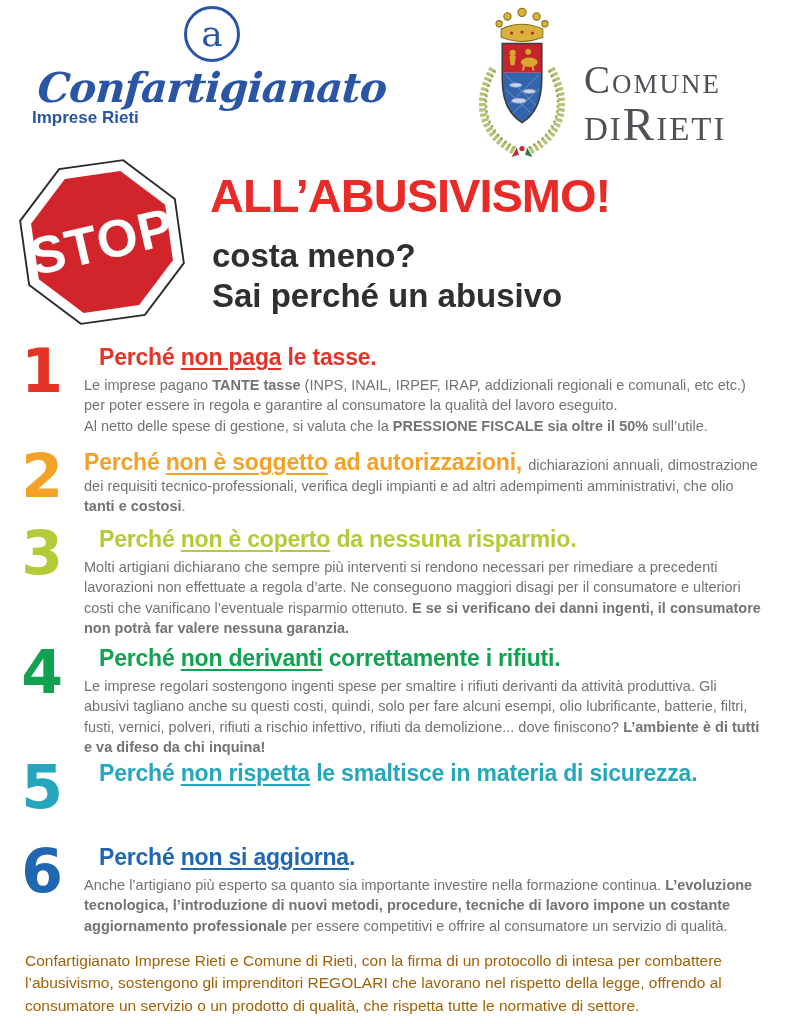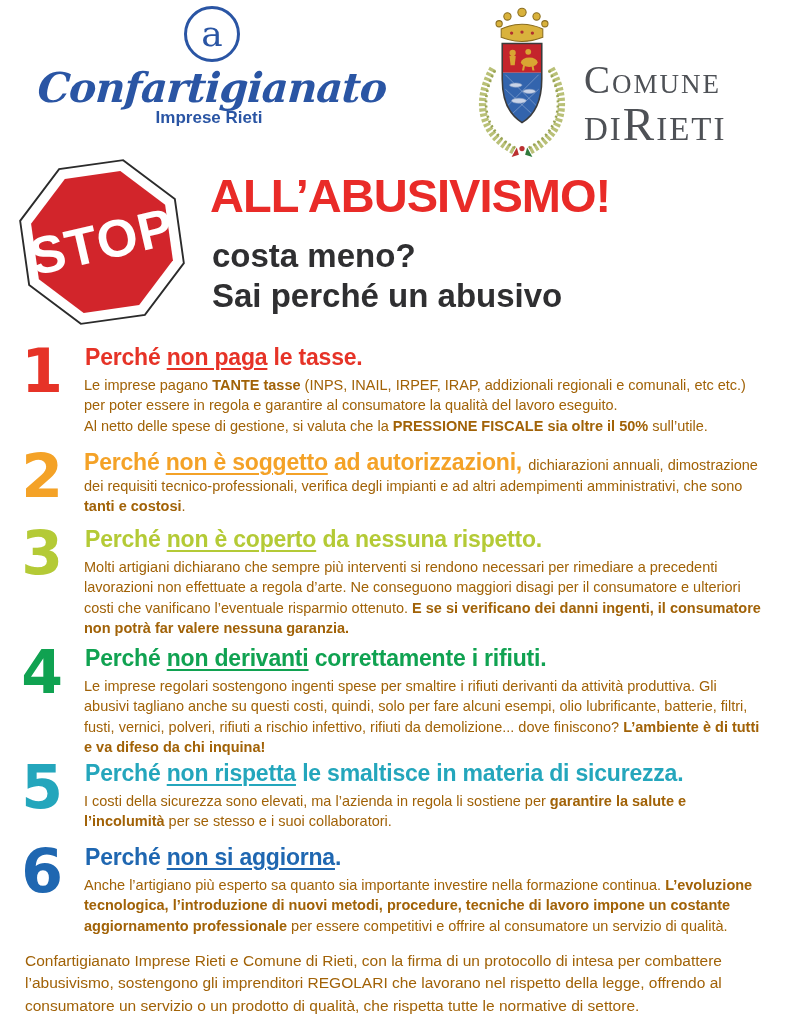--- a/index.html
+++ b/index.html
@@ -11,21 +11,21 @@
   .conf-logo{position:absolute;left:32px;top:6px;width:360px;color:var(--c,#2a55a4);}
   .conf-mark{
     width:50px;height:50px;margin:0 auto;border:3px solid var(--c,#2a55a4);border-radius:50%;
     display:flex;align-items:center;justify-content:center;
     font-family:"DejaVu Serif",serif;font-size:36px;line-height:1;font-weight:400;
   }
   .conf-word{
     margin-top:2px;font-family:"DejaVu Serif",serif;font-style:italic;font-weight:700;
     font-size:41px;letter-spacing:-1px;transform:skewX(-4deg);white-space:nowrap;text-align:center;
   }
-  .conf-sub{margin-top:-4px;text-align:center;padding-right:6px;font-weight:700;font-size:17px;}
+  .conf-sub{margin-top:-4px;text-align:left;padding-right:6px;font-weight:700;font-size:17px;}
   
   .comune{position:absolute;left:468px;top:4px;display:flex;align-items:center;color:var(--c,#4e5156);}
   .crest{width:108px;height:156px;flex:0 0 108px;}
   .comune-name{margin-top:44px;margin-left:8px;font-family:"Liberation Serif",serif;
     font-variant:small-caps;letter-spacing:2px;line-height:1.0;}
   .comune-line1{font-size:39px;}
   .comune-line2{font-size:47px;margin-top:2px;}
   
   .stop-svg{position:absolute;left:8px;top:148px;width:188px;height:188px;}
   .stop-outer{fill:#ffffff;stroke:#2b2b2b;stroke-width:2;}
@@ -39,22 +39,22 @@
     position:absolute;left:212px;top:236px;margin:0;
     font-size:33px;font-weight:700;line-height:1.22;color:var(--c,#2f2f31);
   }
   
   .reason{position:absolute;left:0;right:0;display:flex;align-items:flex-start;}
   .r-num{
     flex:0 0 84px;width:84px;text-align:center;margin-top:-4px;
     font-family:"DejaVu Sans",sans-serif;font-weight:700;font-size:60px;line-height:1;color:var(--c,#333);
   }
   .r-content{flex:1;padding-right:24px;}
-  .r-heading{font-size:23px;font-weight:700;color:var(--c,#333);line-height:1.12;letter-spacing:-0.2px;margin:0 0 4px 1px;}
-  .r-body{font-size:14.5px;line-height:1.42;color:#a16207;margin:0;white-space:pre-line;}
+  .r-heading{font-size:23px;font-weight:700;color:var(--c,#333);line-height:1.12;letter-spacing:-0.2px;margin:0 0 4px 15px;}
+  .r-body{font-size:14.5px;line-height:1.42;color:#737373;margin:0;white-space:pre-line;}
   .seg-b{font-weight:700;}
   .seg-u{text-decoration:underline;text-decoration-thickness:2px;text-underline-offset:3px;}
   .merged .r-heading{display:inline;margin:0;text-align:right;}
   .merged .r-body{display:inline;}
   .r1{top:345px;} .r2{top:450px;} .r3{top:527px;} .r4{top:646px;} .r5{top:761px;} .r6{top:845px;}
   
   .footer{
     position:absolute;left:25px;right:22px;top:950px;margin:0;
     font-size:15.5px;line-height:1.45;color:#a16207;
   }
@@ -149,45 +149,44 @@
     <div class="r-content">
       <div class="r-heading"><span>Perché </span><span class="seg-u">non paga</span><span> le tasse.</span></div>
       <p class="r-body"><span>Le imprese pagano </span><span class="seg-b">TANTE tasse</span><span> (INPS, INAIL, IRPEF, IRAP, addizionali regionali e comunali, etc etc.) per poter essere in regola e garantire al consumatore la qualità del lavoro eseguito.
 Al netto delle spese di gestione, si valuta che la </span><span class="seg-b">PRESSIONE FISCALE sia oltre il 50%</span><span> sull’utile.</span></p>
     </div>
   </div>
 
   <div class="reason r2" style="--c: #f4a227;">
     <div class="r-num">2</div>
     <div class="r-content merged">
-      <span class="r-heading"><span>Perché </span><span class="seg-u">non è soggetto</span><span> ad autorizzazioni, </span></span><span class="r-body"><span>dichiarazioni annuali, dimostrazione dei requisiti tecnico-professionali, verifica degli impianti e ad altri adempimenti amministrativi, che sono </span><span class="seg-b">tanti e costosi</span><span>.</span></span>
+      <span class="r-heading"><span>Perché </span><span class="seg-u">non è soggetto</span><span> ad autorizzazioni, </span></span><span class="r-body"><span>dichiarazioni annuali, dimostrazione dei requisiti tecnico-professionali, verifica degli impianti e ad altri adempimenti amministrativi, che olio </span><span class="seg-b">tanti e costosi</span><span>.</span></span>
     </div>
   </div>
 
   <div class="reason r3" style="--c: #b4ca36;">
     <div class="r-num">3</div>
     <div class="r-content">
-      <div class="r-heading"><span>Perché </span><span class="seg-u">non è coperto</span><span> da nessuna rispetto.</span></div>
+      <div class="r-heading"><span>Perché </span><span class="seg-u">non è coperto</span><span> da nessuna risparmio.</span></div>
       <p class="r-body"><span>Molti artigiani dichiarano che sempre più interventi si rendono necessari per rimediare a precedenti lavorazioni non effettuate a regola d’arte. Ne conseguono maggiori disagi per il consumatore e ulteriori costi che vanificano l’eventuale risparmio ottenuto. </span><span class="seg-b">E se si verificano dei danni ingenti, il consumatore non potrà far valere nessuna garanzia.</span></p>
     </div>
   </div>
 
   <div class="reason r4" style="--c: #10a251;">
     <div class="r-num">4</div>
     <div class="r-content">
       <div class="r-heading"><span>Perché </span><span class="seg-u">non derivanti</span><span> correttamente i rifiuti.</span></div>
       <p class="r-body"><span>Le imprese regolari sostengono ingenti spese per smaltire i rifiuti derivanti da attività produttiva. Gli abusivi tagliano anche su questi costi, quindi, solo per fare alcuni esempi, olio lubrificante, batterie, filtri, fusti, vernici, polveri, rifiuti a rischio infettivo, rifiuti da demolizione... dove finiscono? </span><span class="seg-b">L’ambiente è di tutti e va difeso da chi inquina!</span></p>
     </div>
   </div>
 
   <div class="reason r5" style="--c: #24a6bc;">
     <div class="r-num">5</div>
     <div class="r-content">
       <div class="r-heading"><span>Perché </span><span class="seg-u">non rispetta</span><span> le smaltisce in materia di sicurezza.</span></div>
-      <p class="r-body"><span>I costi della sicurezza sono elevati, ma l’azienda in regola li sostiene per </span><span class="seg-b">garantire la salute e l’incolumità</span><span> per se stesso e i suoi collaboratori.</span></p>
     </div>
   </div>
 
   <div class="reason r6" style="--c: #1f67b1;">
     <div class="r-num">6</div>
     <div class="r-content">
       <div class="r-heading"><span>Perché </span><span class="seg-u">non si aggiorna</span><span>.</span></div>
       <p class="r-body"><span>Anche l’artigiano più esperto sa quanto sia importante investire nella formazione continua. </span><span class="seg-b">L’evoluzione tecnologica, l’introduzione di nuovi metodi, procedure, tecniche di lavoro impone un costante aggiornamento professionale</span><span> per essere competitivi e offrire al consumatore un servizio di qualità.</span></p>
     </div>
   </div>

